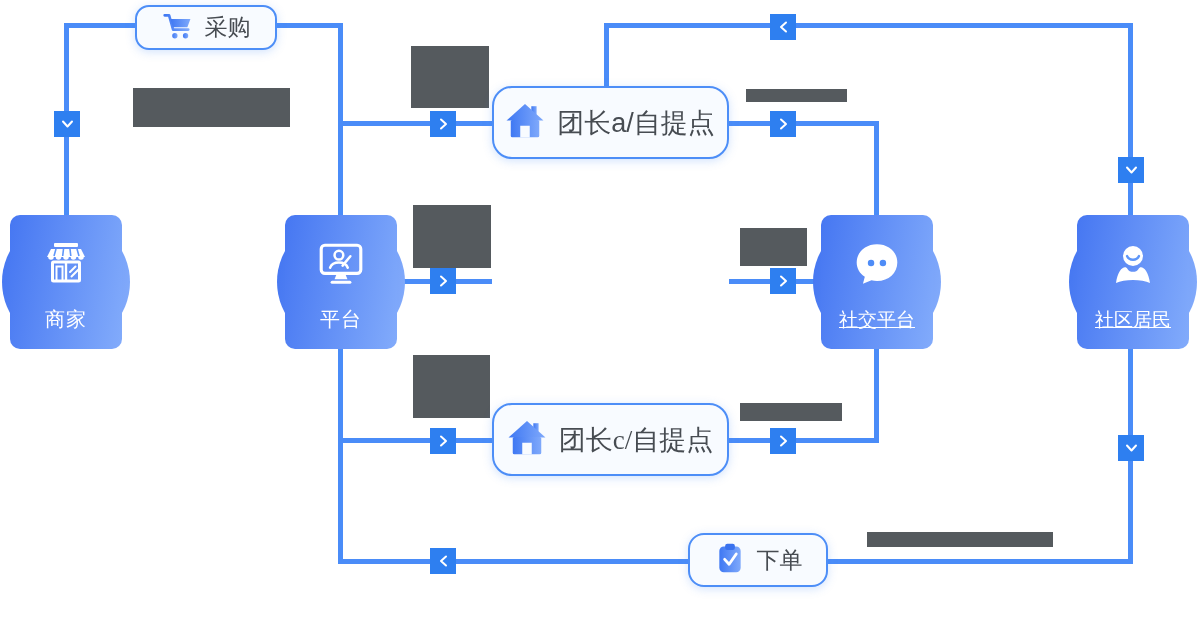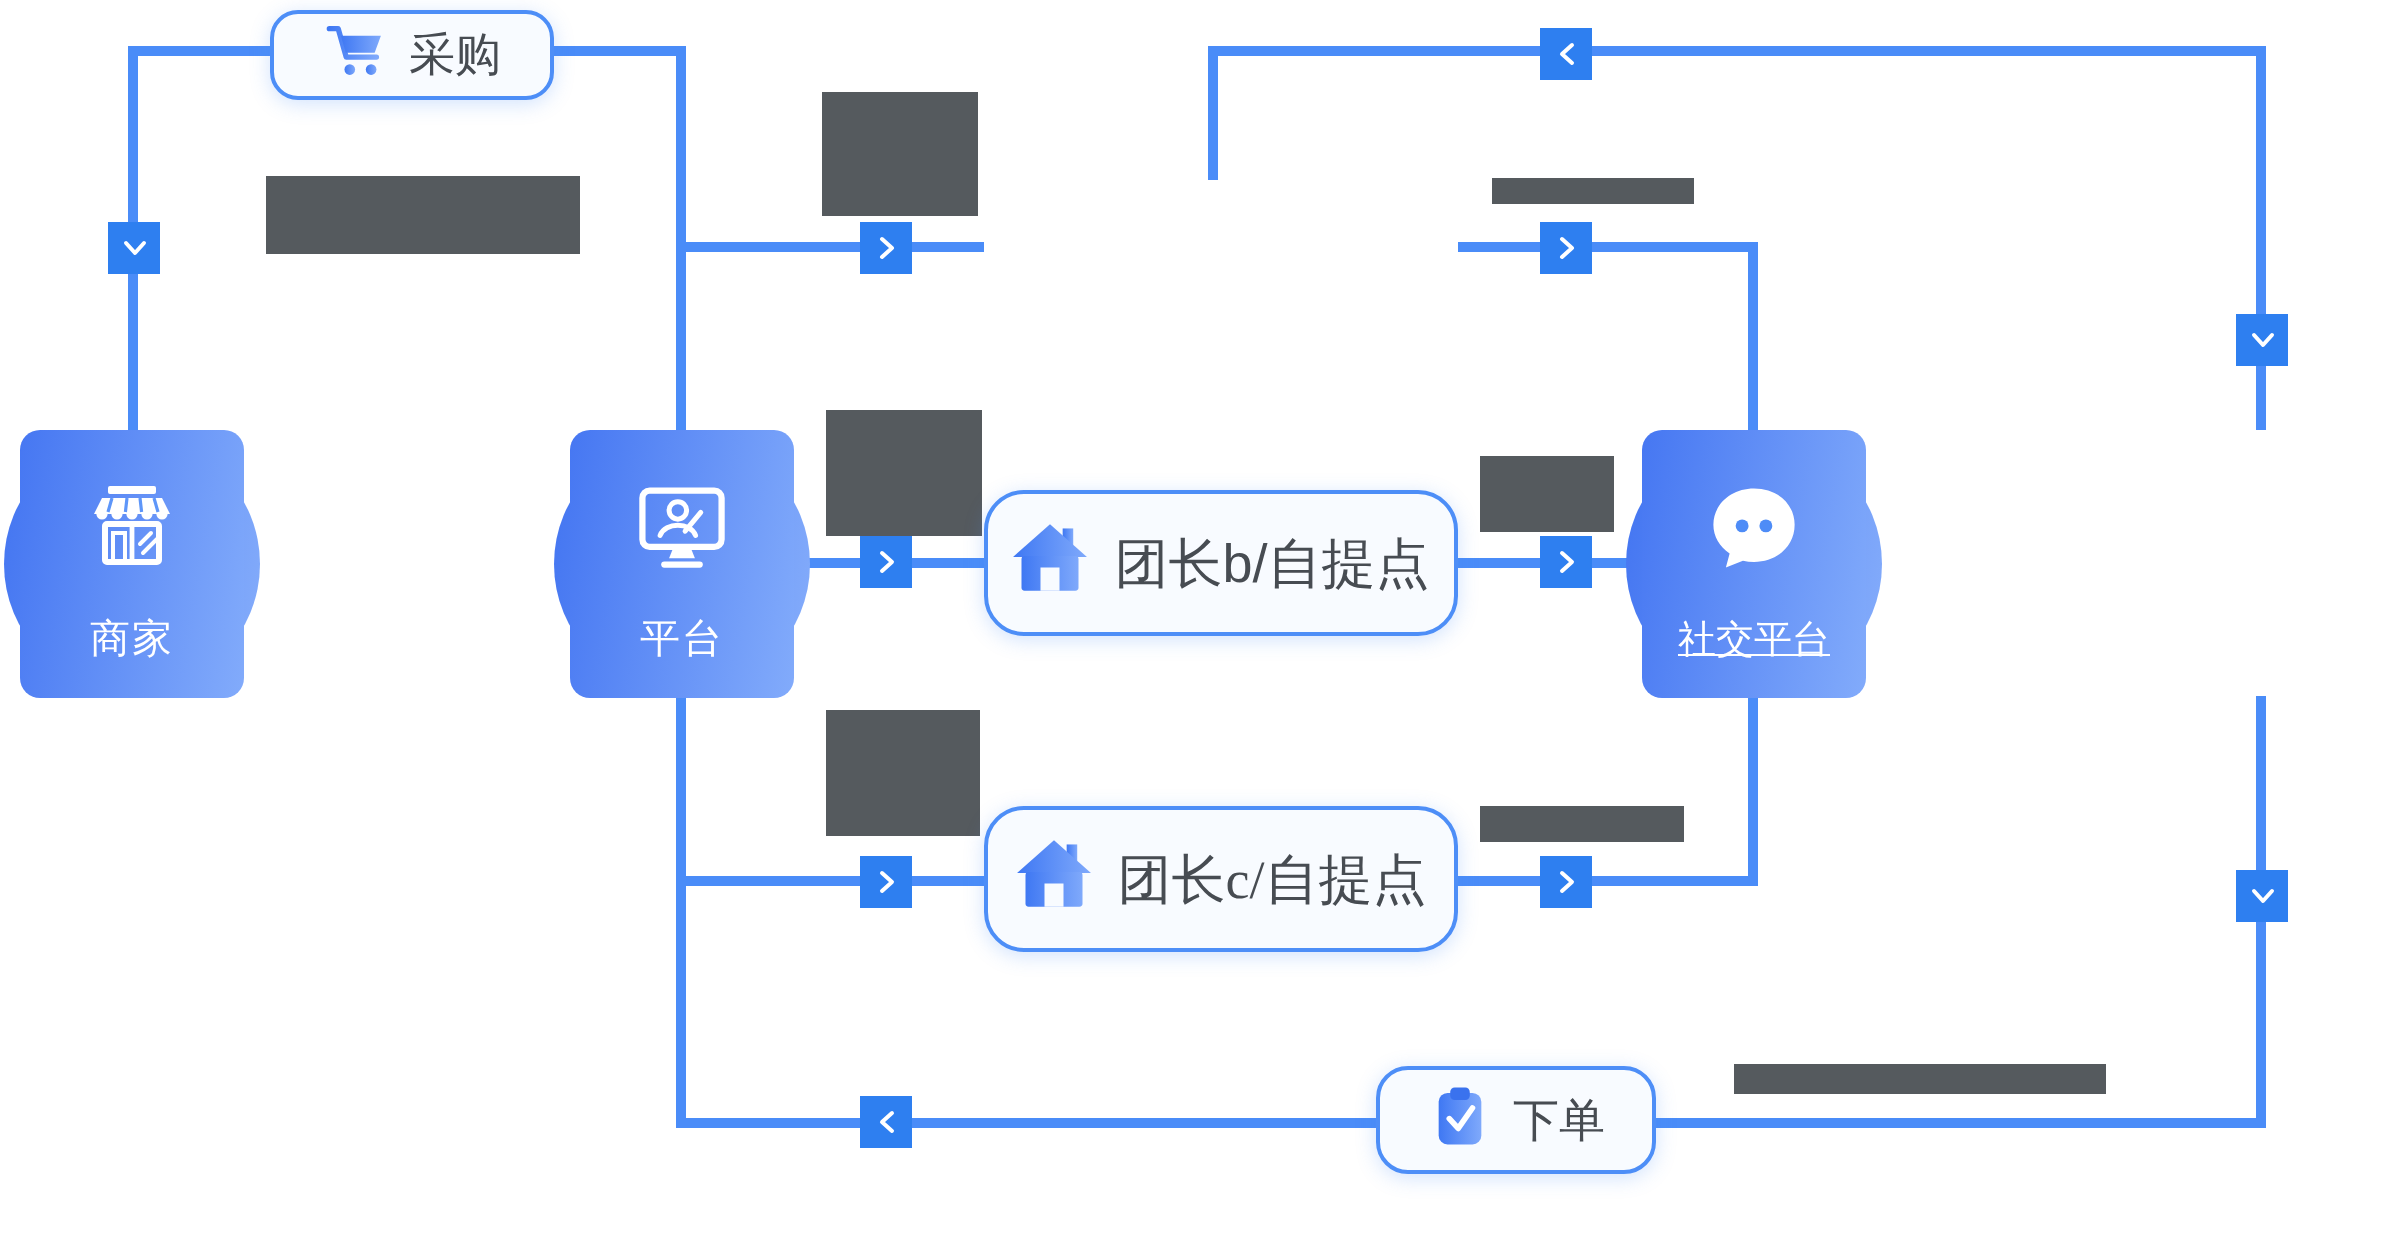--- a/index.html
+++ b/index.html
@@ -184,31 +184,43 @@
     <div class="icon">
       <svg width="50" height="46" viewBox="0 0 48 44">
         <path d="M24 3 C12.7 3 4.5 10.8 4.5 20.5 c0 5.6 3 10.6 7.8 13.8 L10.5 41 l8.2 -3.3 c1.7 .4 3.5 .6 5.3 .6 11.3 0 19.5 -7.8 19.5 -17.8 S35.3 3 24 3 Z" fill="#fff"></path>
         <circle cx="18.3" cy="21" r="3.1" fill="#4E8CF7"></circle>
         <circle cx="29.7" cy="21" r="3.1" fill="#4E8CF7"></circle>
       </svg>
     </div>
     <div class="lbl">社交平台</div>
   </div>
 
-
-
-  <div class="pill big" style="left:492px;top:245px;">
+  <div class="node wide" style="left:1077px;top:215px;">
+    <div class="bulge"></div>
+    <div class="sq"></div>
+    <div class="icon">
+      <svg width="50" height="46" viewBox="0 0 48 46">
+        <circle cx="24" cy="15" r="10" fill="#fff"></circle>
+        <path d="M18 15 c2.2 5 9.8 5 12 0" stroke="#5E96F9" stroke-width="2.4" fill="none" stroke-linecap="round"></path>
+        <path d="M7 42 C9 27 16.5 23.5 18.5 28 C20.5 31.8 27.5 31.8 29.5 28 C31.5 23.5 39 27 41 42 C33 38 15 38 7 42 Z" fill="#fff"></path>
+      </svg>
+    </div>
+    <div class="lbl">社区居民</div>
+  </div>
+
+  <div class="pill big" style="left:492px;top:86px;">
     <span><svg width="38" height="36" viewBox="0 0 36 34">
       <rect x="24" y="3" width="5" height="8" fill="url(#gb)"></rect>
       <path d="M18 1 L35.5 16.5 H.5 Z" fill="url(#gb)"></path>
       <rect x="4.5" y="16" width="27" height="16.5" rx="1.5" fill="url(#gb)"></rect>
       <rect x="13.5" y="21.5" width="9" height="11" fill="#F8FBFF"></rect>
     </svg></span>
-    <span class="txt">团长b/自提点</span>
-  </div>
+    <span class="txt">团长a/自提点</span>
+  </div>
+
 
   <div class="pill big" style="left:492px;top:403px;font-family:Liberation Serif, serif;">
     <span><svg width="38" height="36" viewBox="0 0 36 34">
       <rect x="24" y="3" width="5" height="8" fill="url(#gb)"></rect>
       <path d="M18 1 L35.5 16.5 H.5 Z" fill="url(#gb)"></path>
       <rect x="4.5" y="16" width="27" height="16.5" rx="1.5" fill="url(#gb)"></rect>
       <rect x="13.5" y="21.5" width="9" height="11" fill="#F8FBFF"></rect>
     </svg></span>
     <span class="txt">团长c/自提点</span>
   </div>

